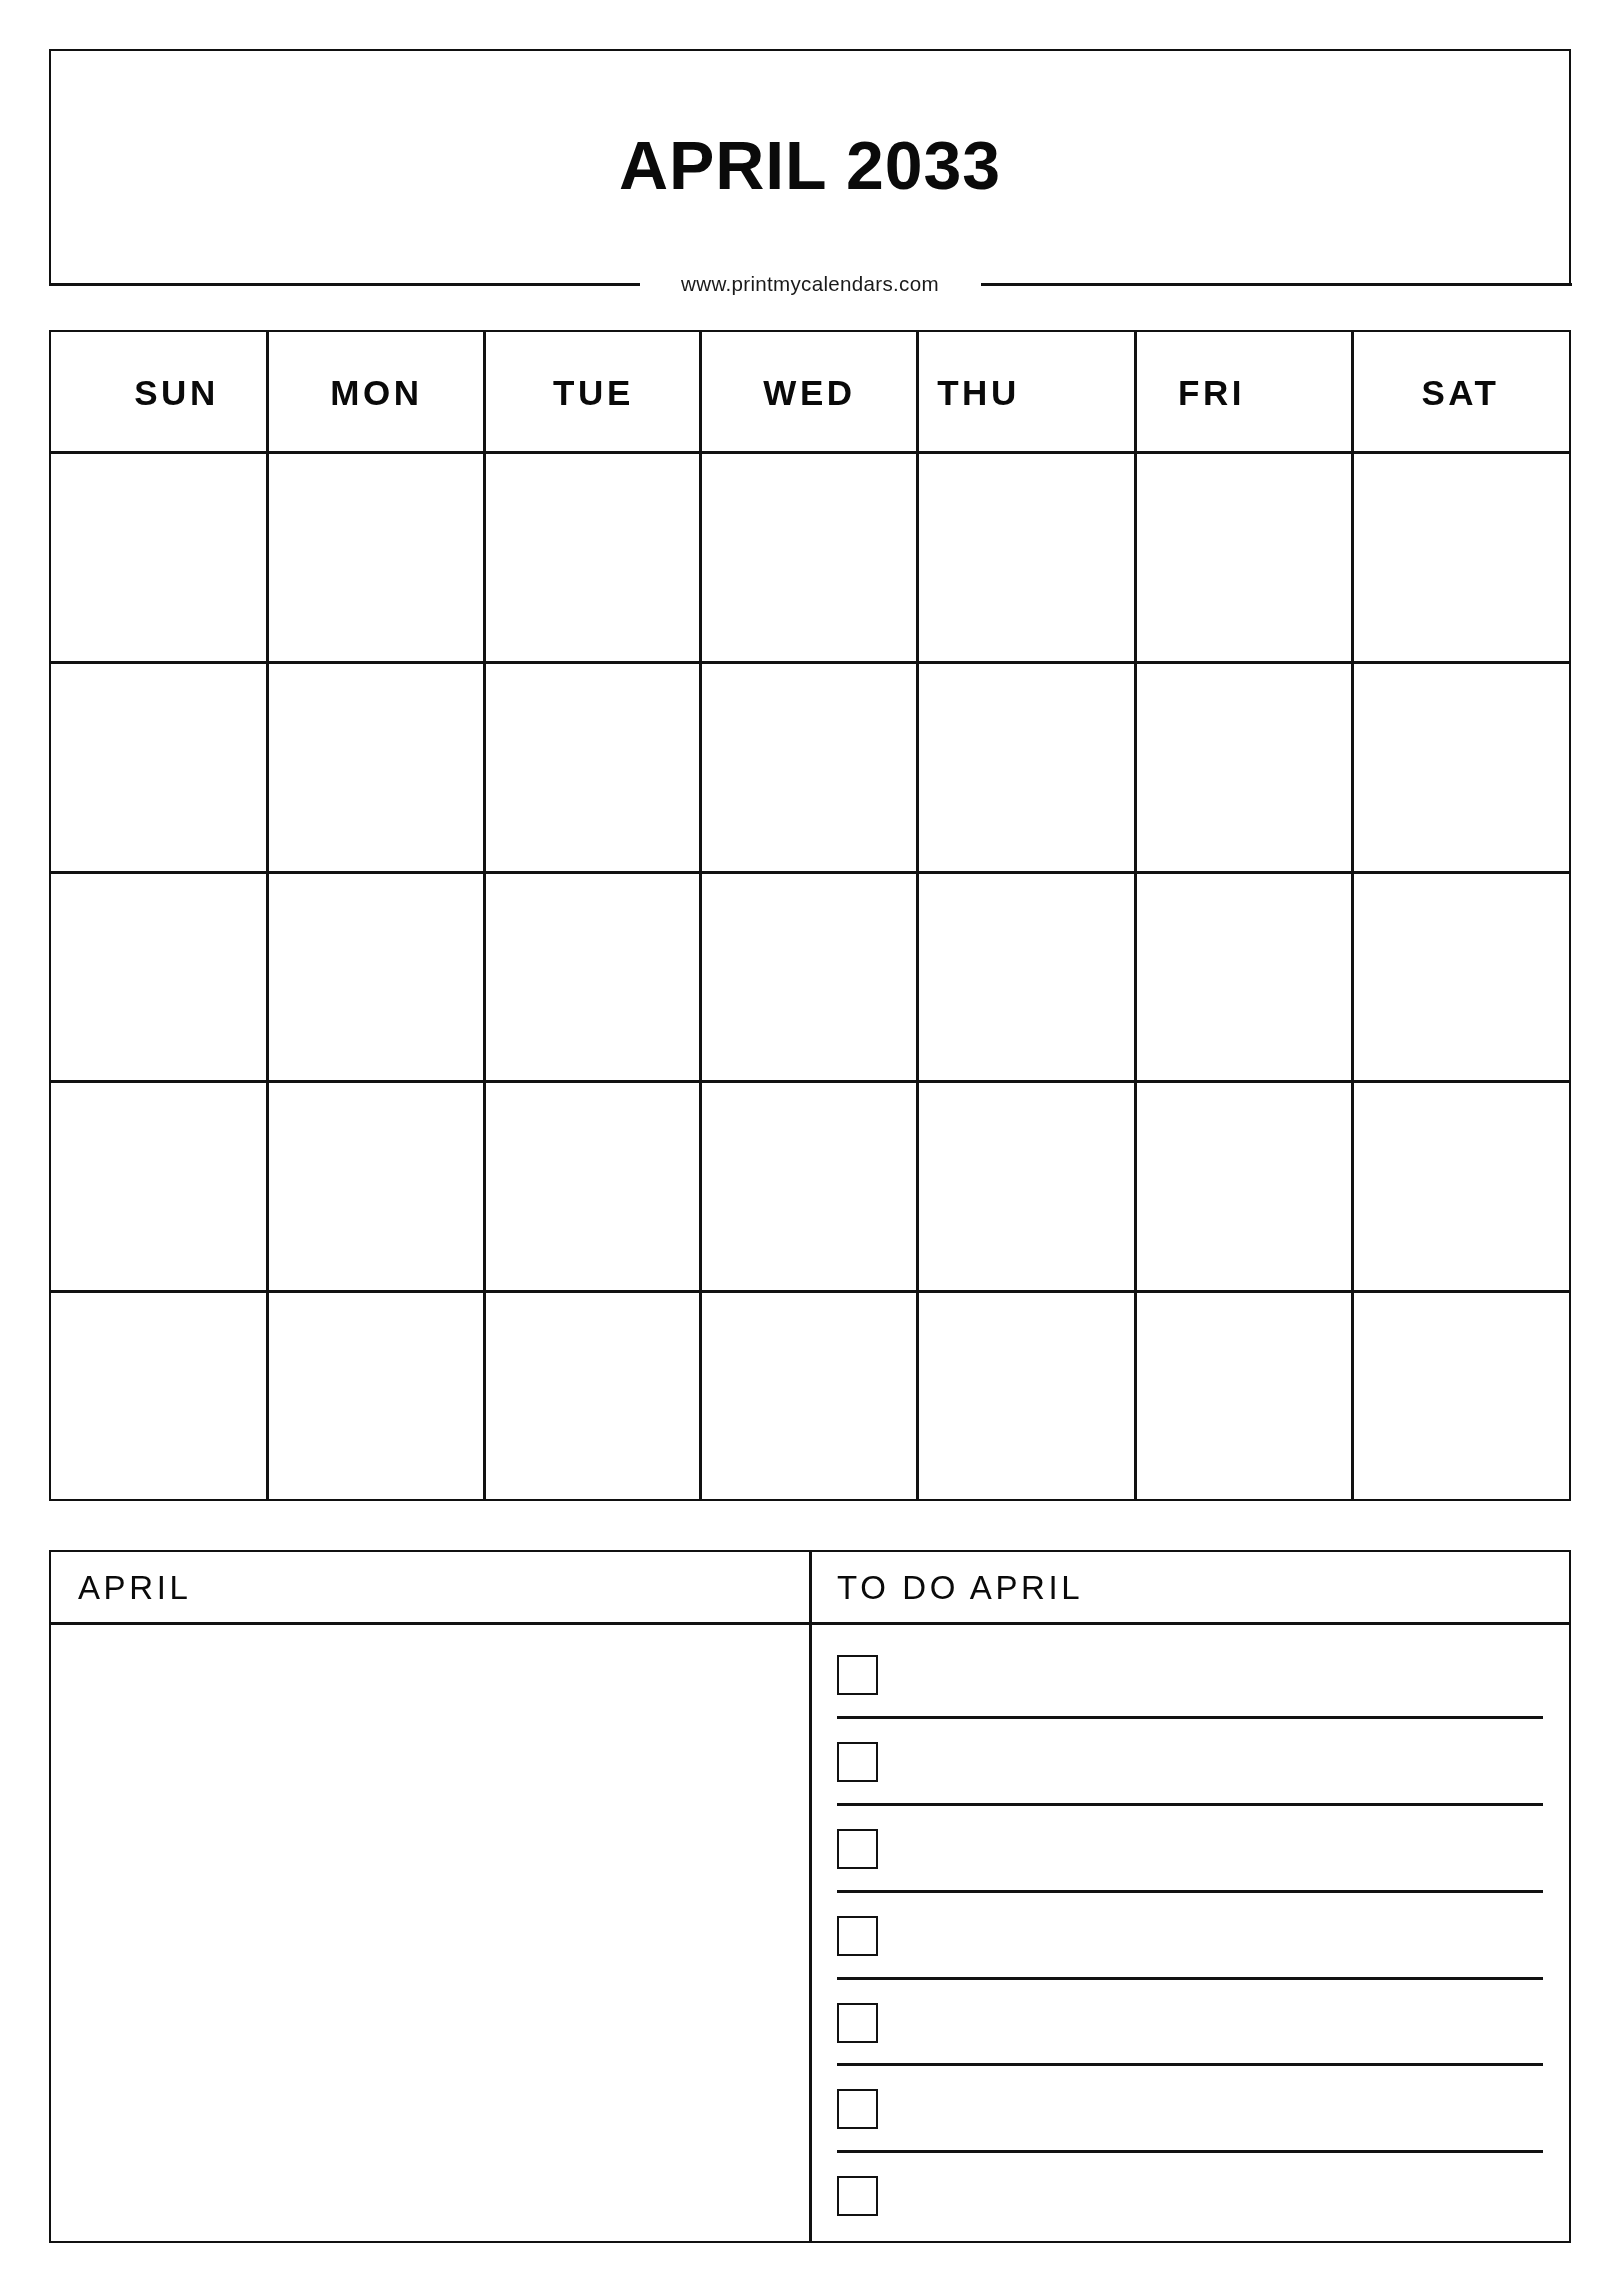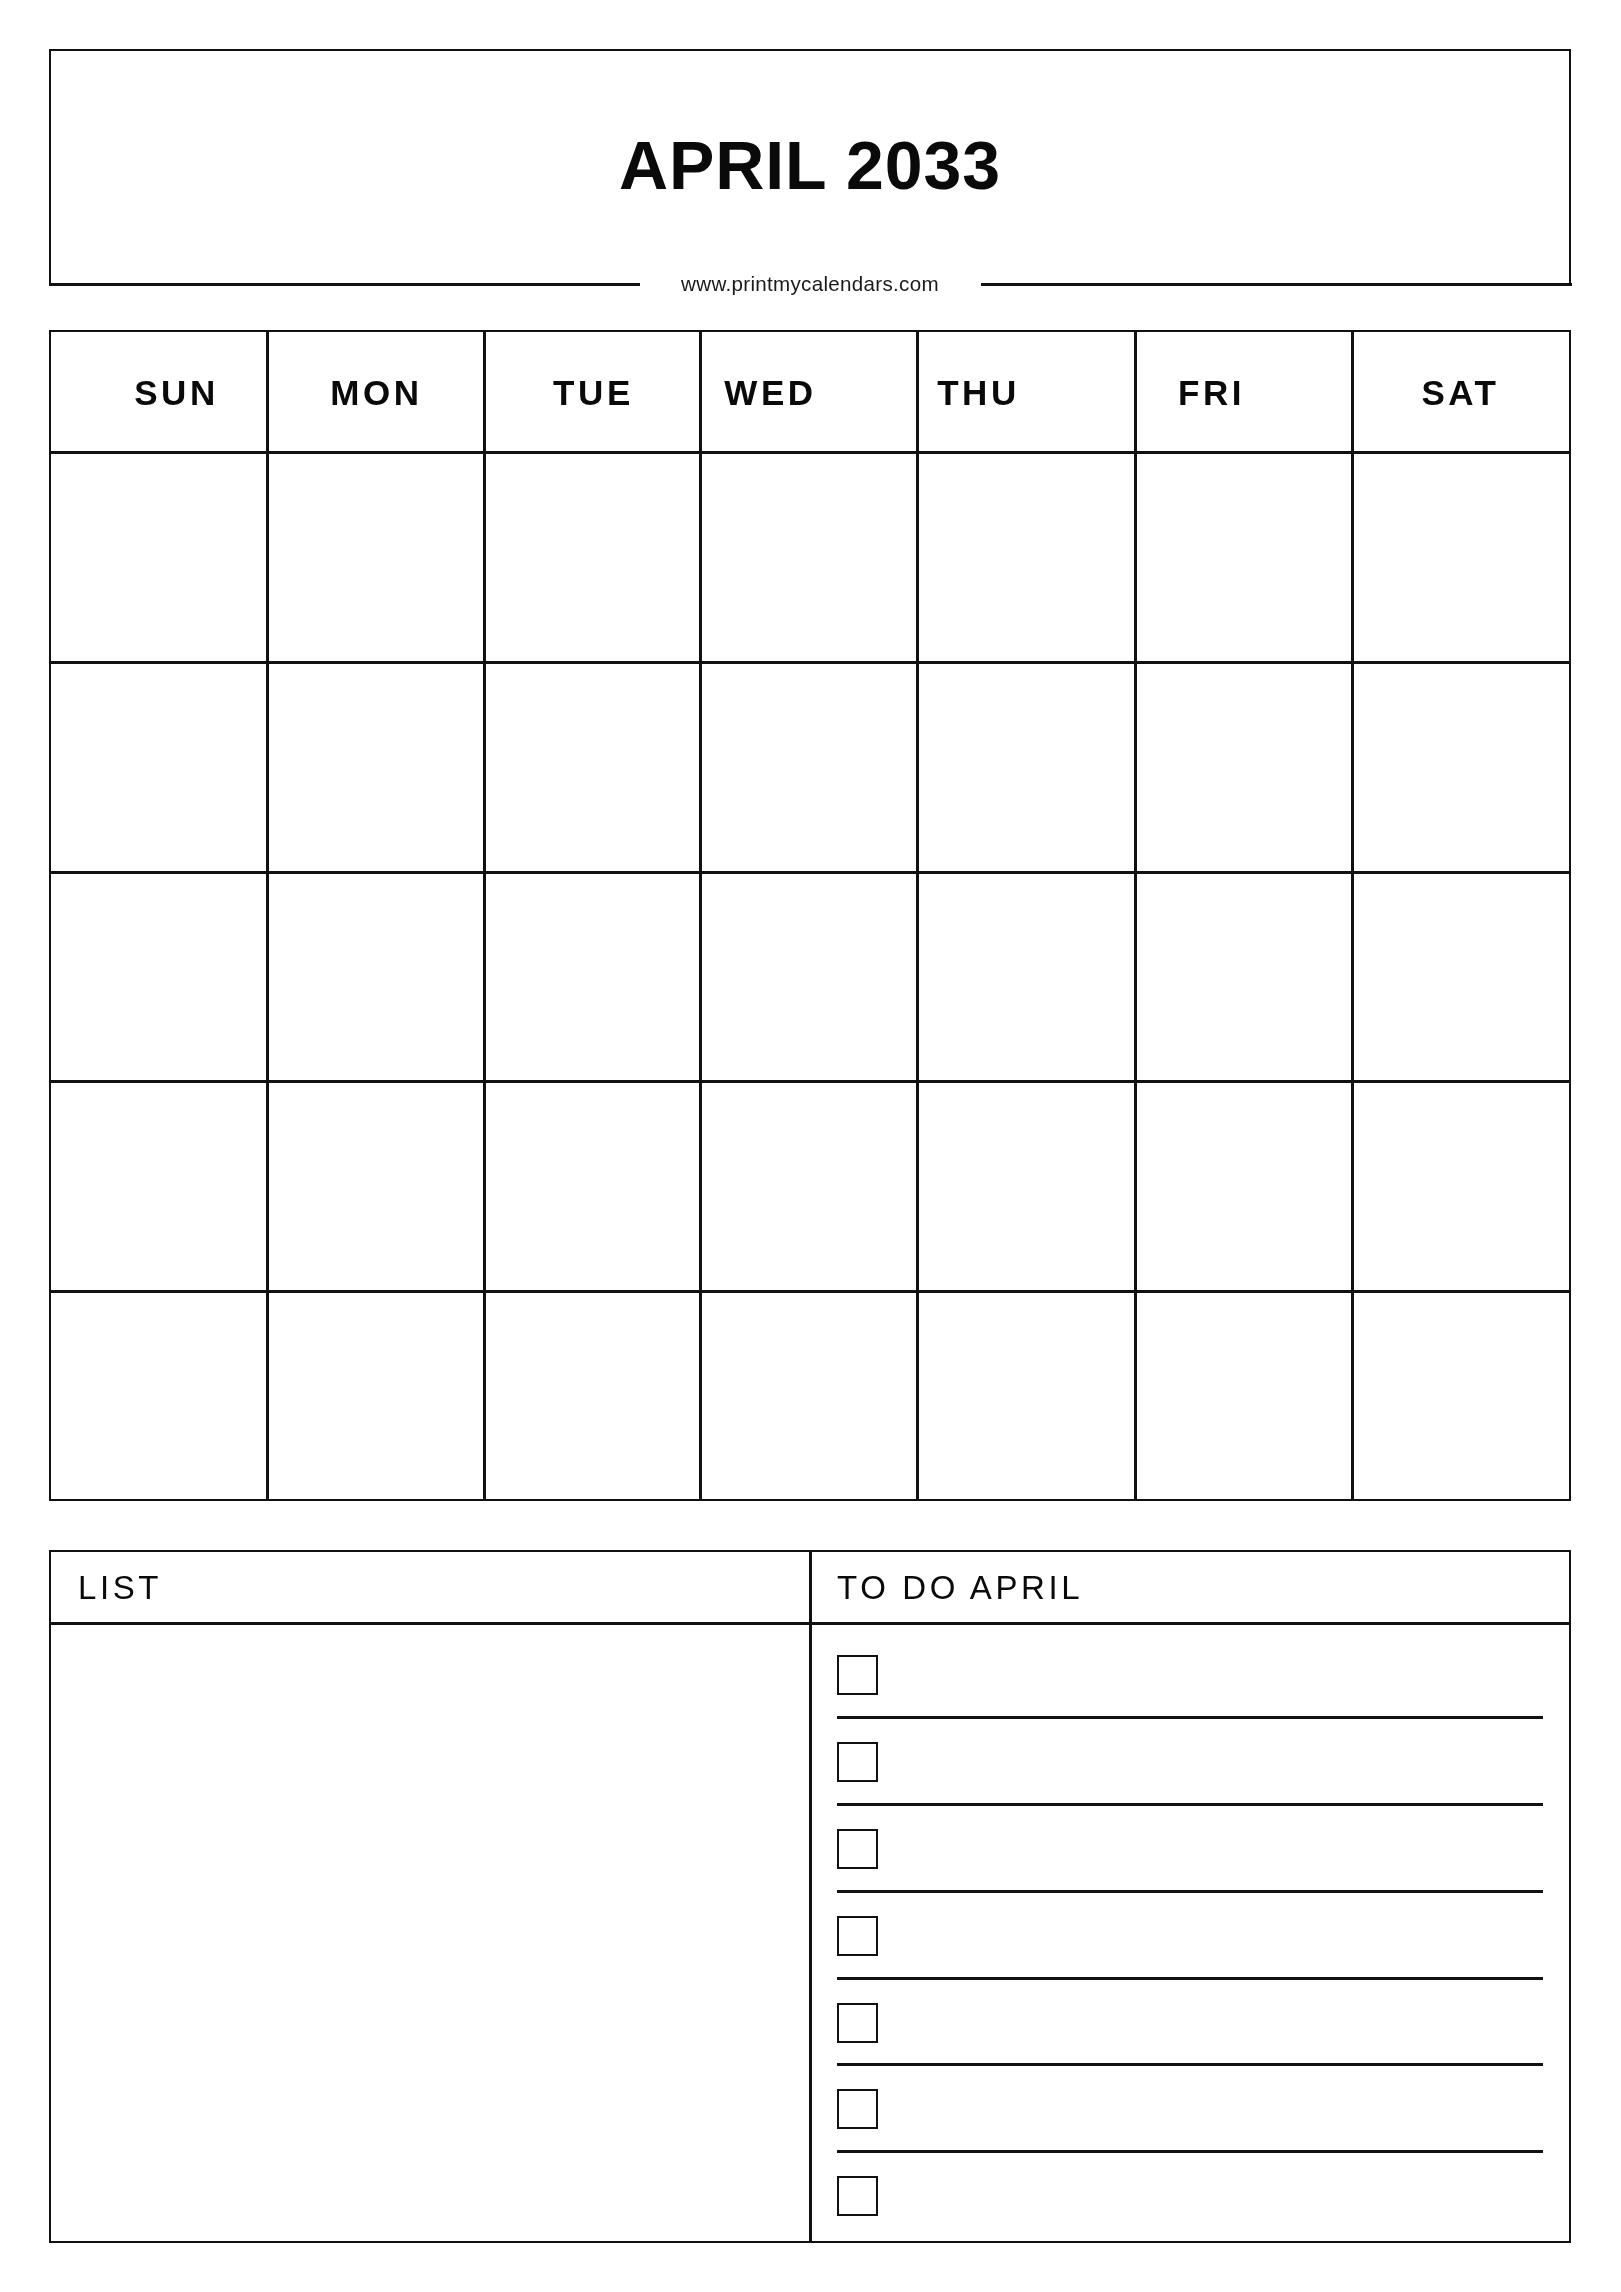--- a/index.html
+++ b/index.html
@@ -59,21 +59,21 @@
 <div class="vline" style="left:266px"></div>
 <div class="vline" style="left:483px"></div>
 <div class="vline" style="left:699px"></div>
 <div class="vline" style="left:916px"></div>
 <div class="vline" style="left:1134px"></div>
 <div class="vline" style="left:1351px"></div>
 
 <div class="day-header" style="left:68px">SUN</div>
 <div class="day-header" style="left:268px">MON</div>
 <div class="day-header" style="left:485px">TUE</div>
-<div class="day-header" style="left:662px">WED</div>
+<div class="day-header" style="left:701px">WED</div>
 <div class="day-header" style="left:870px">THU</div>
 <div class="day-header" style="left:1103px">FRI</div>
 <div class="day-header" style="left:1352px">SAT</div>
 
 <div id="day-cells">
     <div class="day-cell" style="left: 52px; top: 454px; width: 214px; height: 207px;"></div>
     <div class="day-cell" style="left: 269px; top: 454px; width: 214px; height: 207px;"></div>
     <div class="day-cell" style="left: 485px; top: 454px; width: 214px; height: 207px;"></div>
     <div class="day-cell" style="left: 702px; top: 454px; width: 214px; height: 207px;"></div>
     <div class="day-cell" style="left: 919px; top: 454px; width: 214px; height: 207px;"></div>
@@ -105,21 +105,21 @@
     <div class="day-cell" style="left: 485px; top: 1292px; width: 214px; height: 207px;"></div>
     <div class="day-cell" style="left: 702px; top: 1292px; width: 214px; height: 207px;"></div>
     <div class="day-cell" style="left: 919px; top: 1292px; width: 214px; height: 207px;"></div>
     <div class="day-cell" style="left: 1136px; top: 1292px; width: 214px; height: 207px;"></div>
     <div class="day-cell" style="left: 1353px; top: 1292px; width: 214px; height: 207px;"></div>
   </div>
 
 <div class="abs bottom-box"></div>
 <div class="abs bottom-divider"></div>
 <div class="abs bottom-header-line"></div>
-<div class="abs section-label notes-label">LIST</div>
+<div class="abs section-label notes-label">APRIL</div>
 <div class="abs section-label todo-label">TO DO APRIL</div>
 <div class="abs notes-area"></div>
 
 <div id="todo-list">
     <div class="checkbox" style="position: absolute; left: 837px; top: 1655px;"></div>
     <div style="position: absolute; left: 891px; top: 1651px; width: 649px; height: 47px;"></div>
     <div class="todo-line" style="position: absolute; left: 837px; top: 1716px;"></div>
     <div class="checkbox" style="position: absolute; left: 837px; top: 1742px;"></div>
     <div style="position: absolute; left: 891px; top: 1738px; width: 649px; height: 47px;"></div>
     <div class="todo-line" style="position: absolute; left: 837px; top: 1803px;"></div>

